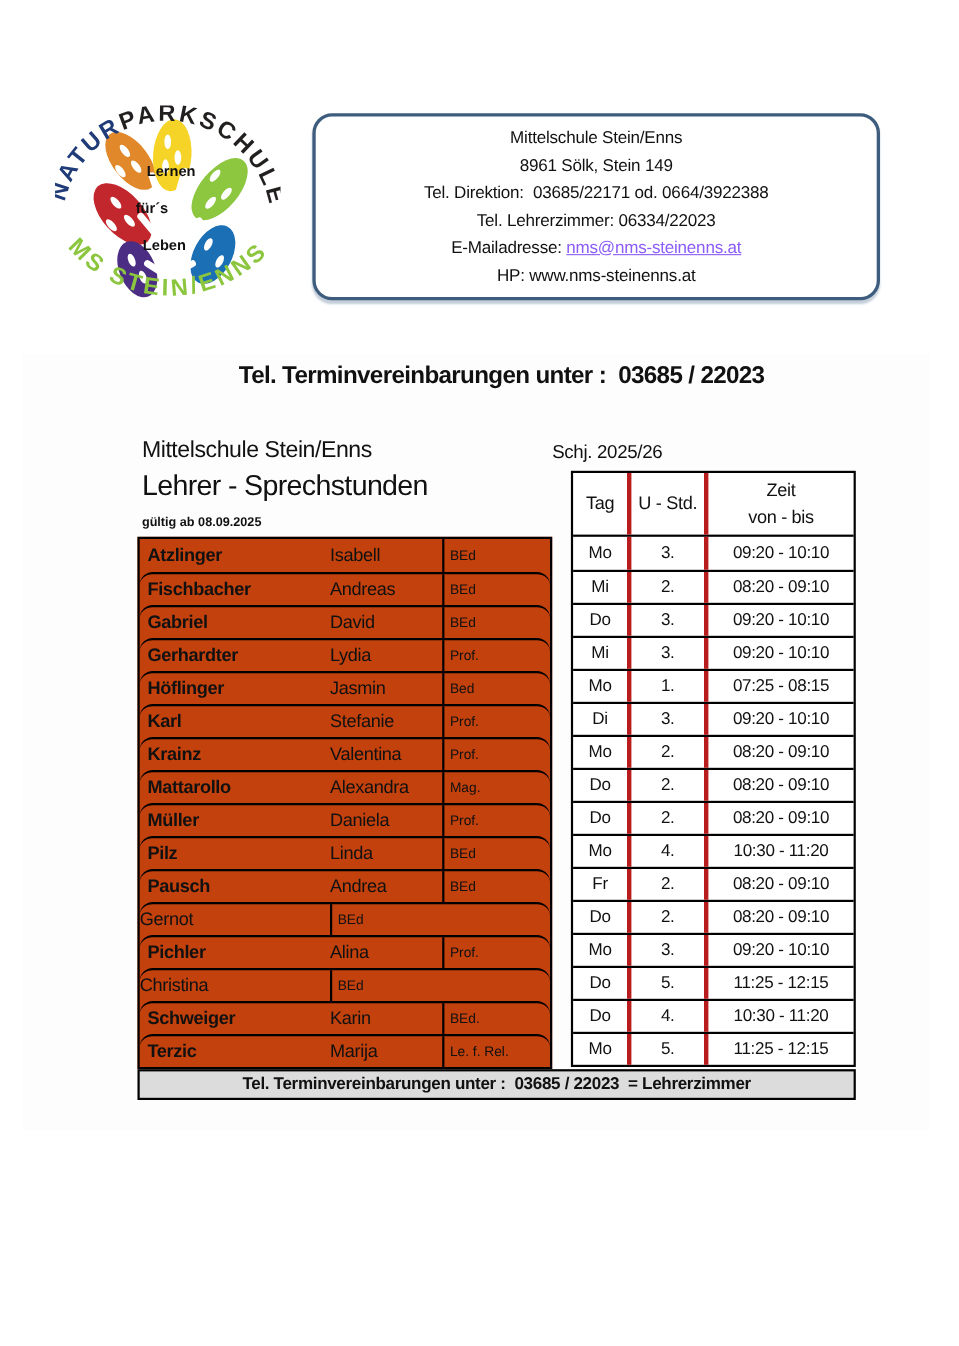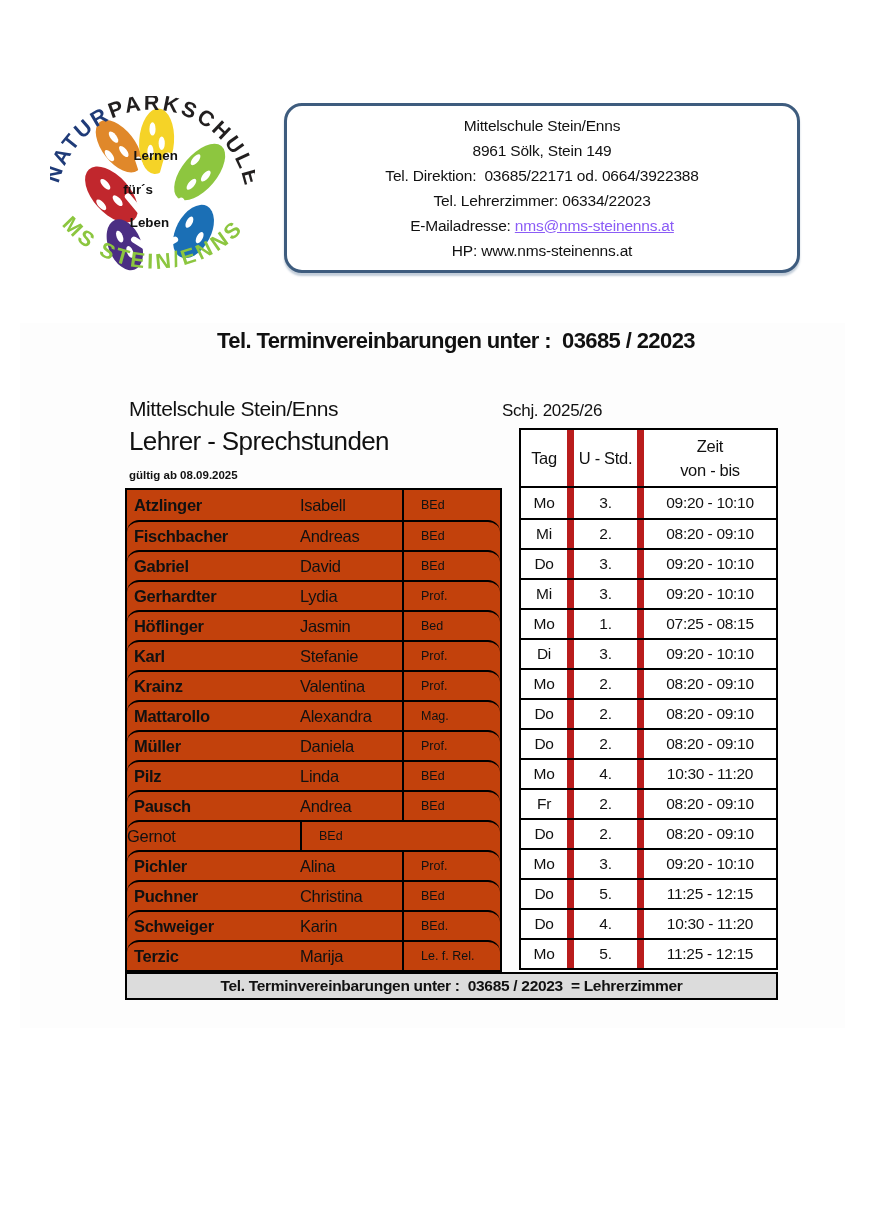--- a/index.html
+++ b/index.html
@@ -31,31 +31,31 @@
   .h-valid{left:129px;top:469px;font-size:11.5px;font-weight:600;}
   .h-schj{left:502px;top:401px;font-size:17px;letter-spacing:-0.3px;}
 
   
   .ltable{left:125px;top:488px;width:377px;border:2px solid #000;box-sizing:border-box;background:#c2410c;}
   .trow{display:grid;grid-template-columns:173px 102px 1fr;height:30px;box-sizing:border-box;}
   .trow + .trow{border-top:2px solid #000;border-radius:12px;}
   .trow > div{display:flex;align-items:center;overflow:hidden;}
   .c-last{padding-left:7px;font-weight:bold;font-size:16.5px;letter-spacing:-0.3px;}
   .c-first{font-size:16.5px;letter-spacing:-0.3px;}
-  .c-title{border-left:2px solid #000;padding-left:17px;font-size:12.5px;}
+  .c-title{border-left:2px solid #000;padding-left:5px;font-size:12.5px;}
 
   .rtable{left:519px;top:428px;width:259px;border:2px solid #000;box-sizing:border-box;background:#fff;}
   .rhead{display:grid;grid-template-columns:53px 70px 1fr;height:58px;box-sizing:border-box;
          border-bottom:2px solid #000;font-size:16.5px;letter-spacing:-0.3px;}
   .rhead > div{display:flex;align-items:center;justify-content:center;text-align:center;}
   .rhead .h-zeit{flex-direction:column;line-height:24px;}
   .rrow{display:grid;grid-template-columns:53px 70px 1fr;height:30px;box-sizing:border-box;font-size:15.5px;}
   .rrow + .rrow{border-top:2px solid #000;}
   .rrow > div{display:flex;align-items:center;justify-content:center;letter-spacing:-0.3px;}
-  .b-r{border-right:7px solid #b91c1c;}
+  .b-r{border-right:4px solid #b91c1c;}
 
   .footer-bar{left:125px;top:972px;width:653px;height:28px;border:2px solid #000;
               box-sizing:border-box;background:#DCDCDC;display:flex;align-items:center;
               justify-content:center;font-weight:bold;font-size:15.5px;letter-spacing:-0.3px;}
 </style>
 </head>
 <body>
 
 <div class="page">
 
@@ -200,21 +200,20 @@
     <div class="c-title">BEd</div>
   </div>
 
   <div class="trow">
     <div class="c-last">Pichler</div>
     <div class="c-first">Alina</div>
     <div class="c-title">Prof.</div>
   </div>
 
   <div class="trow">
-    <div class="c-last">Puchner</div>
     <div class="c-first">Christina</div>
     <div class="c-title">BEd</div>
   </div>
 
   <div class="trow">
     <div class="c-last">Schweiger</div>
     <div class="c-first">Karin</div>
     <div class="c-title">BEd.</div>
   </div>
 

